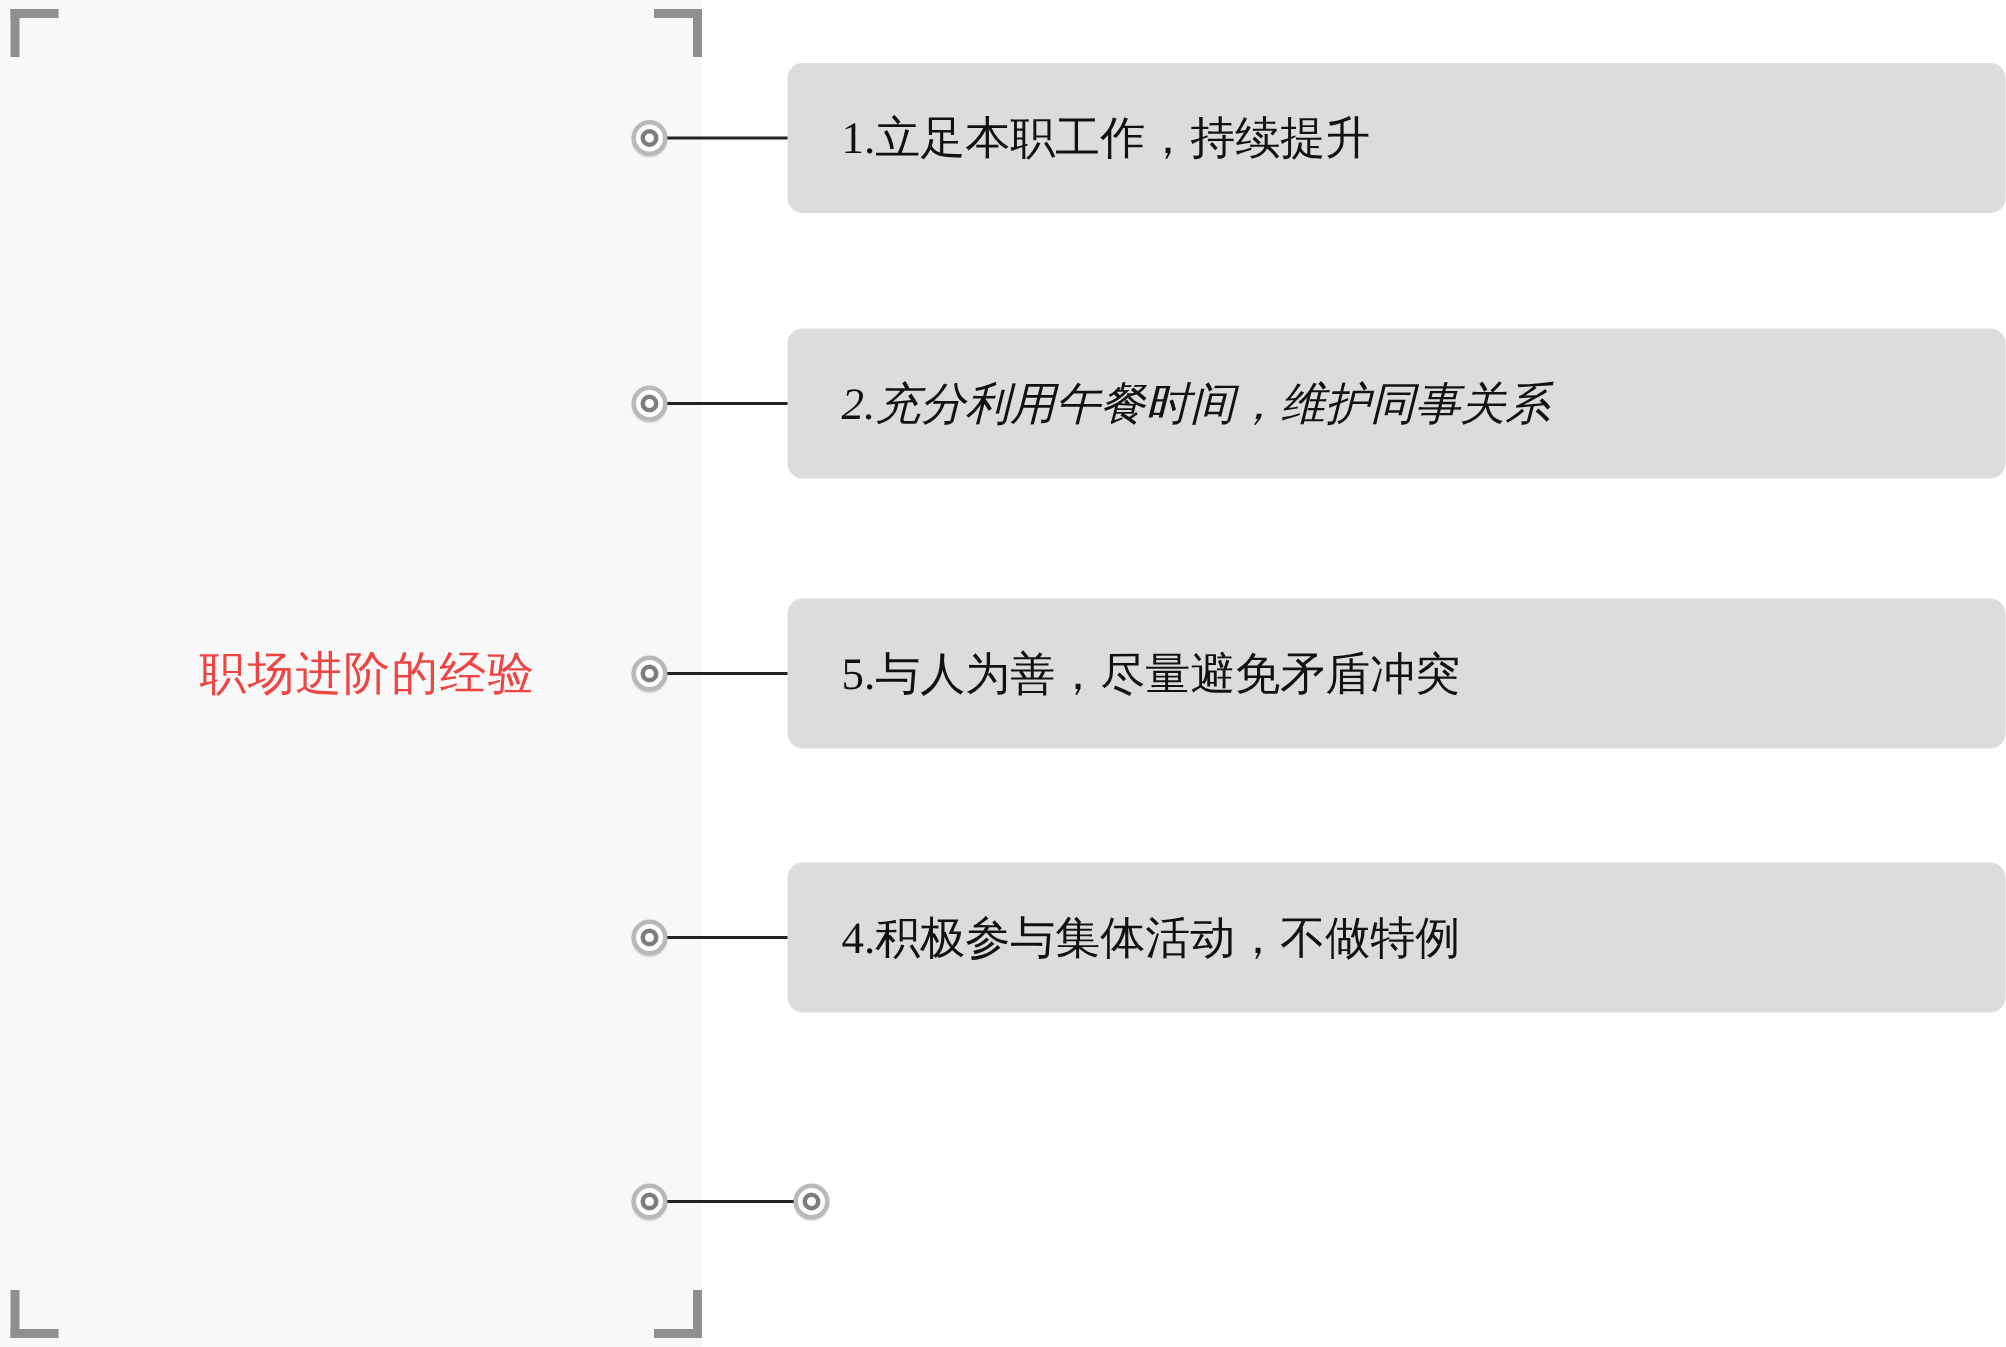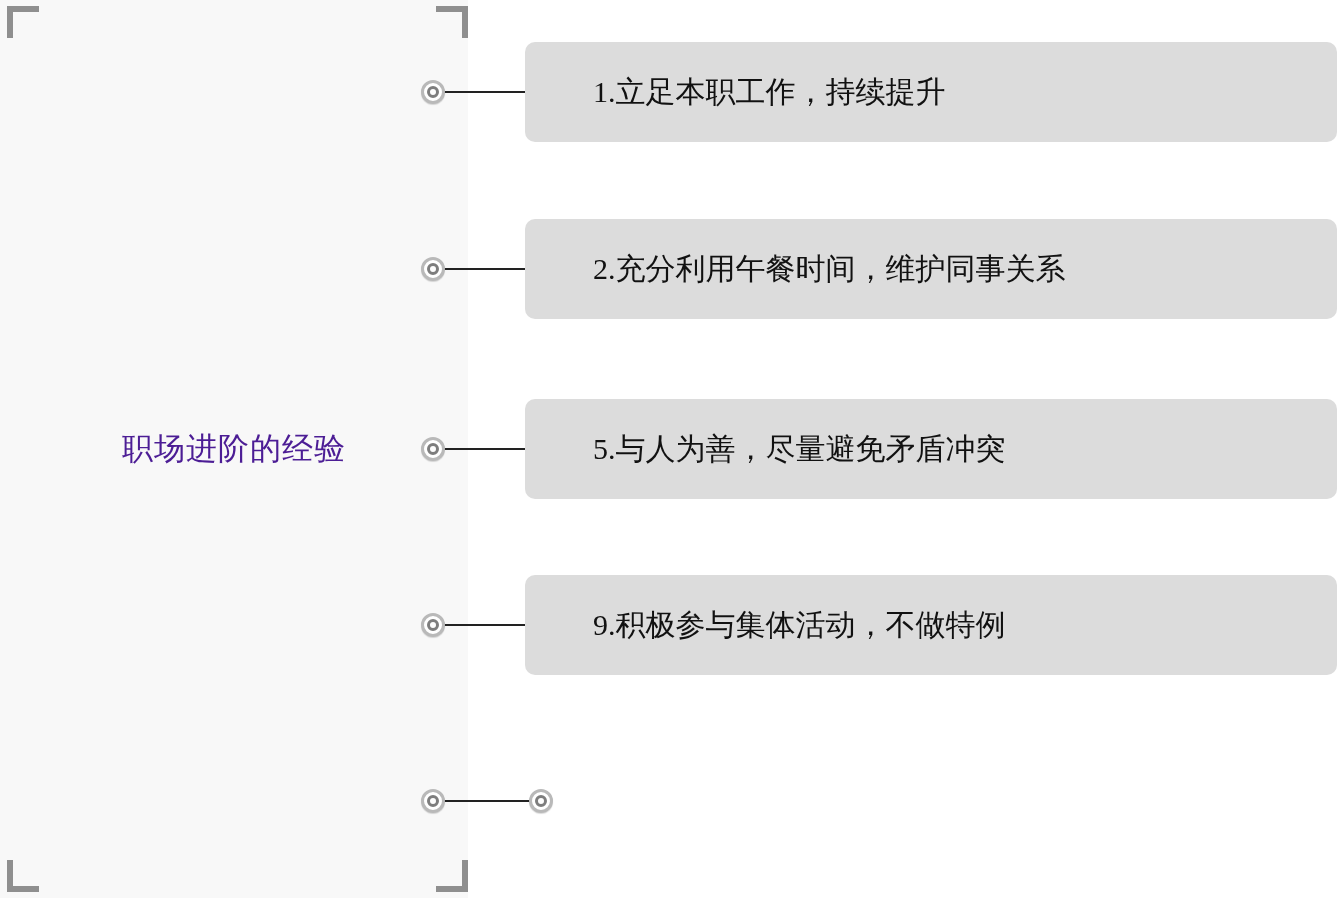--- a/index.html
+++ b/index.html
@@ -41,43 +41,44 @@
   .title {
     position: absolute;
     left: 0;
     top: 0;
     width: 468px;
     height: 898px;
     display: flex;
     align-items: center;
     justify-content: center;
     font-size: 31px;
-    color: #4c1d95;
+    color: #ef4444;
     letter-spacing: 1px;
     pointer-events: none;
+    padding-left: 11px;
   }
 
   
   .row {
     position: absolute;
     left: 0;
     width: 1337px;
     height: 100px;
   }
   .box {
     position: absolute;
     left: 525px;
     right: 0;
     top: 0;
     bottom: 0;
     background: #dcdcdc;
     border-radius: 10px;
     display: flex;
     align-items: center;
-    padding-left: 68px;
+    padding-left: 36px;
     box-sizing: border-box;
     font-size: 30px;
     color: #111111;
   }
   .cline {
     position: absolute;
     left: 432px;
     top: 49px;
     width: 110px;
     height: 2px;
@@ -120,42 +121,42 @@
 
 <div id="rows">
     <div class="row" style="top: 42px;">
     <span class="cline"></span>
     <span class="grommet g1"></span>
     <span class="grommet g2"></span>
     <div class="box">
       <span>1.立足本职工作，持续提升</span>
     </div>
   </div>
-    <div class="row" style="top: 219px;">
+    <div class="row" style="top: 219px; font-style: italic;">
     <span class="cline"></span>
     <span class="grommet g1"></span>
     <span class="grommet g2"></span>
     <div class="box">
       <span>2.充分利用午餐时间，维护同事关系</span>
     </div>
   </div>
     <div class="row" style="top: 399px;">
     <span class="cline"></span>
     <span class="grommet g1"></span>
     <span class="grommet g2"></span>
     <div class="box">
       <span>5.与人为善，尽量避免矛盾冲突</span>
     </div>
   </div>
     <div class="row" style="top: 575px;">
     <span class="cline"></span>
     <span class="grommet g1"></span>
     <span class="grommet g2"></span>
     <div class="box">
-      <span>9.积极参与集体活动，不做特例</span>
+      <span>4.积极参与集体活动，不做特例</span>
     </div>
   </div>
     <div class="row" style="top: 751px;">
     <span class="cline"></span>
     <span class="grommet g1"></span>
     <span class="grommet g2"></span>
   </div>
   </div>
 
 </body></html>

